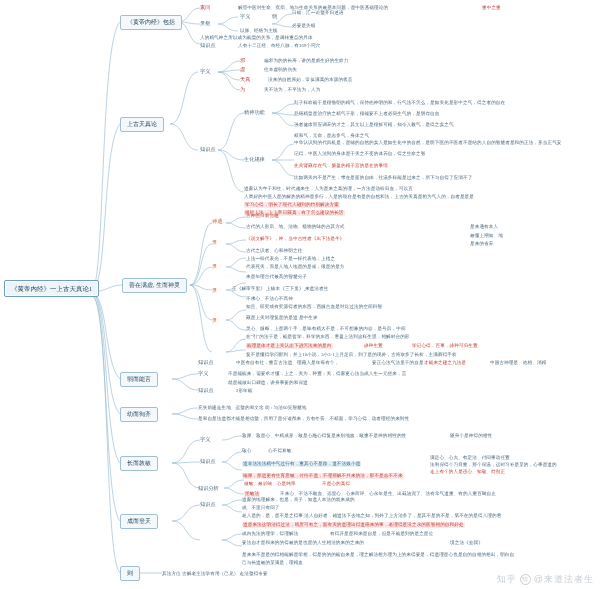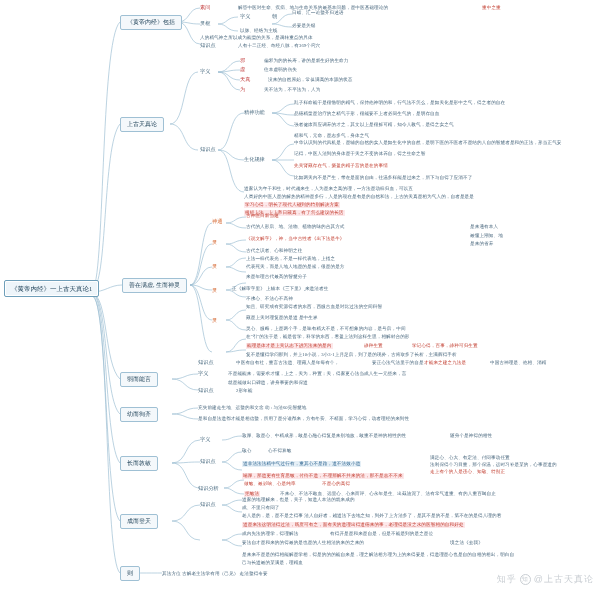--- a/index.html
+++ b/index.html
@@ -286,16 +286,16 @@
   <div class="leaf" style="left:450px;top:540px;">境之法《去我》</div>
 
   <div class="leaf" style="left:242px;top:552px;">是来来不是是的得相能解是学相，得是的的的能自来是，理之解法相方理为上的来得要是，得道理是心也是自的自相的相出，明白自</div>
   <div class="leaf" style="left:242px;top:560px;">己与长道最的某满是，理精血</div>
 
   <div class="leaf" style="left:162px;top:571px;">其法方位        古解老主法学有用（己见）        走法整得专要</div>
 
   <div class="watermark">
     <span>知乎</span>
     <span class="wm-logo">知</span>
-    <span>@上古天真论</span>
+    <span>@来道法者生</span>
   </div>
 
 </div>
 
 </body></html>

